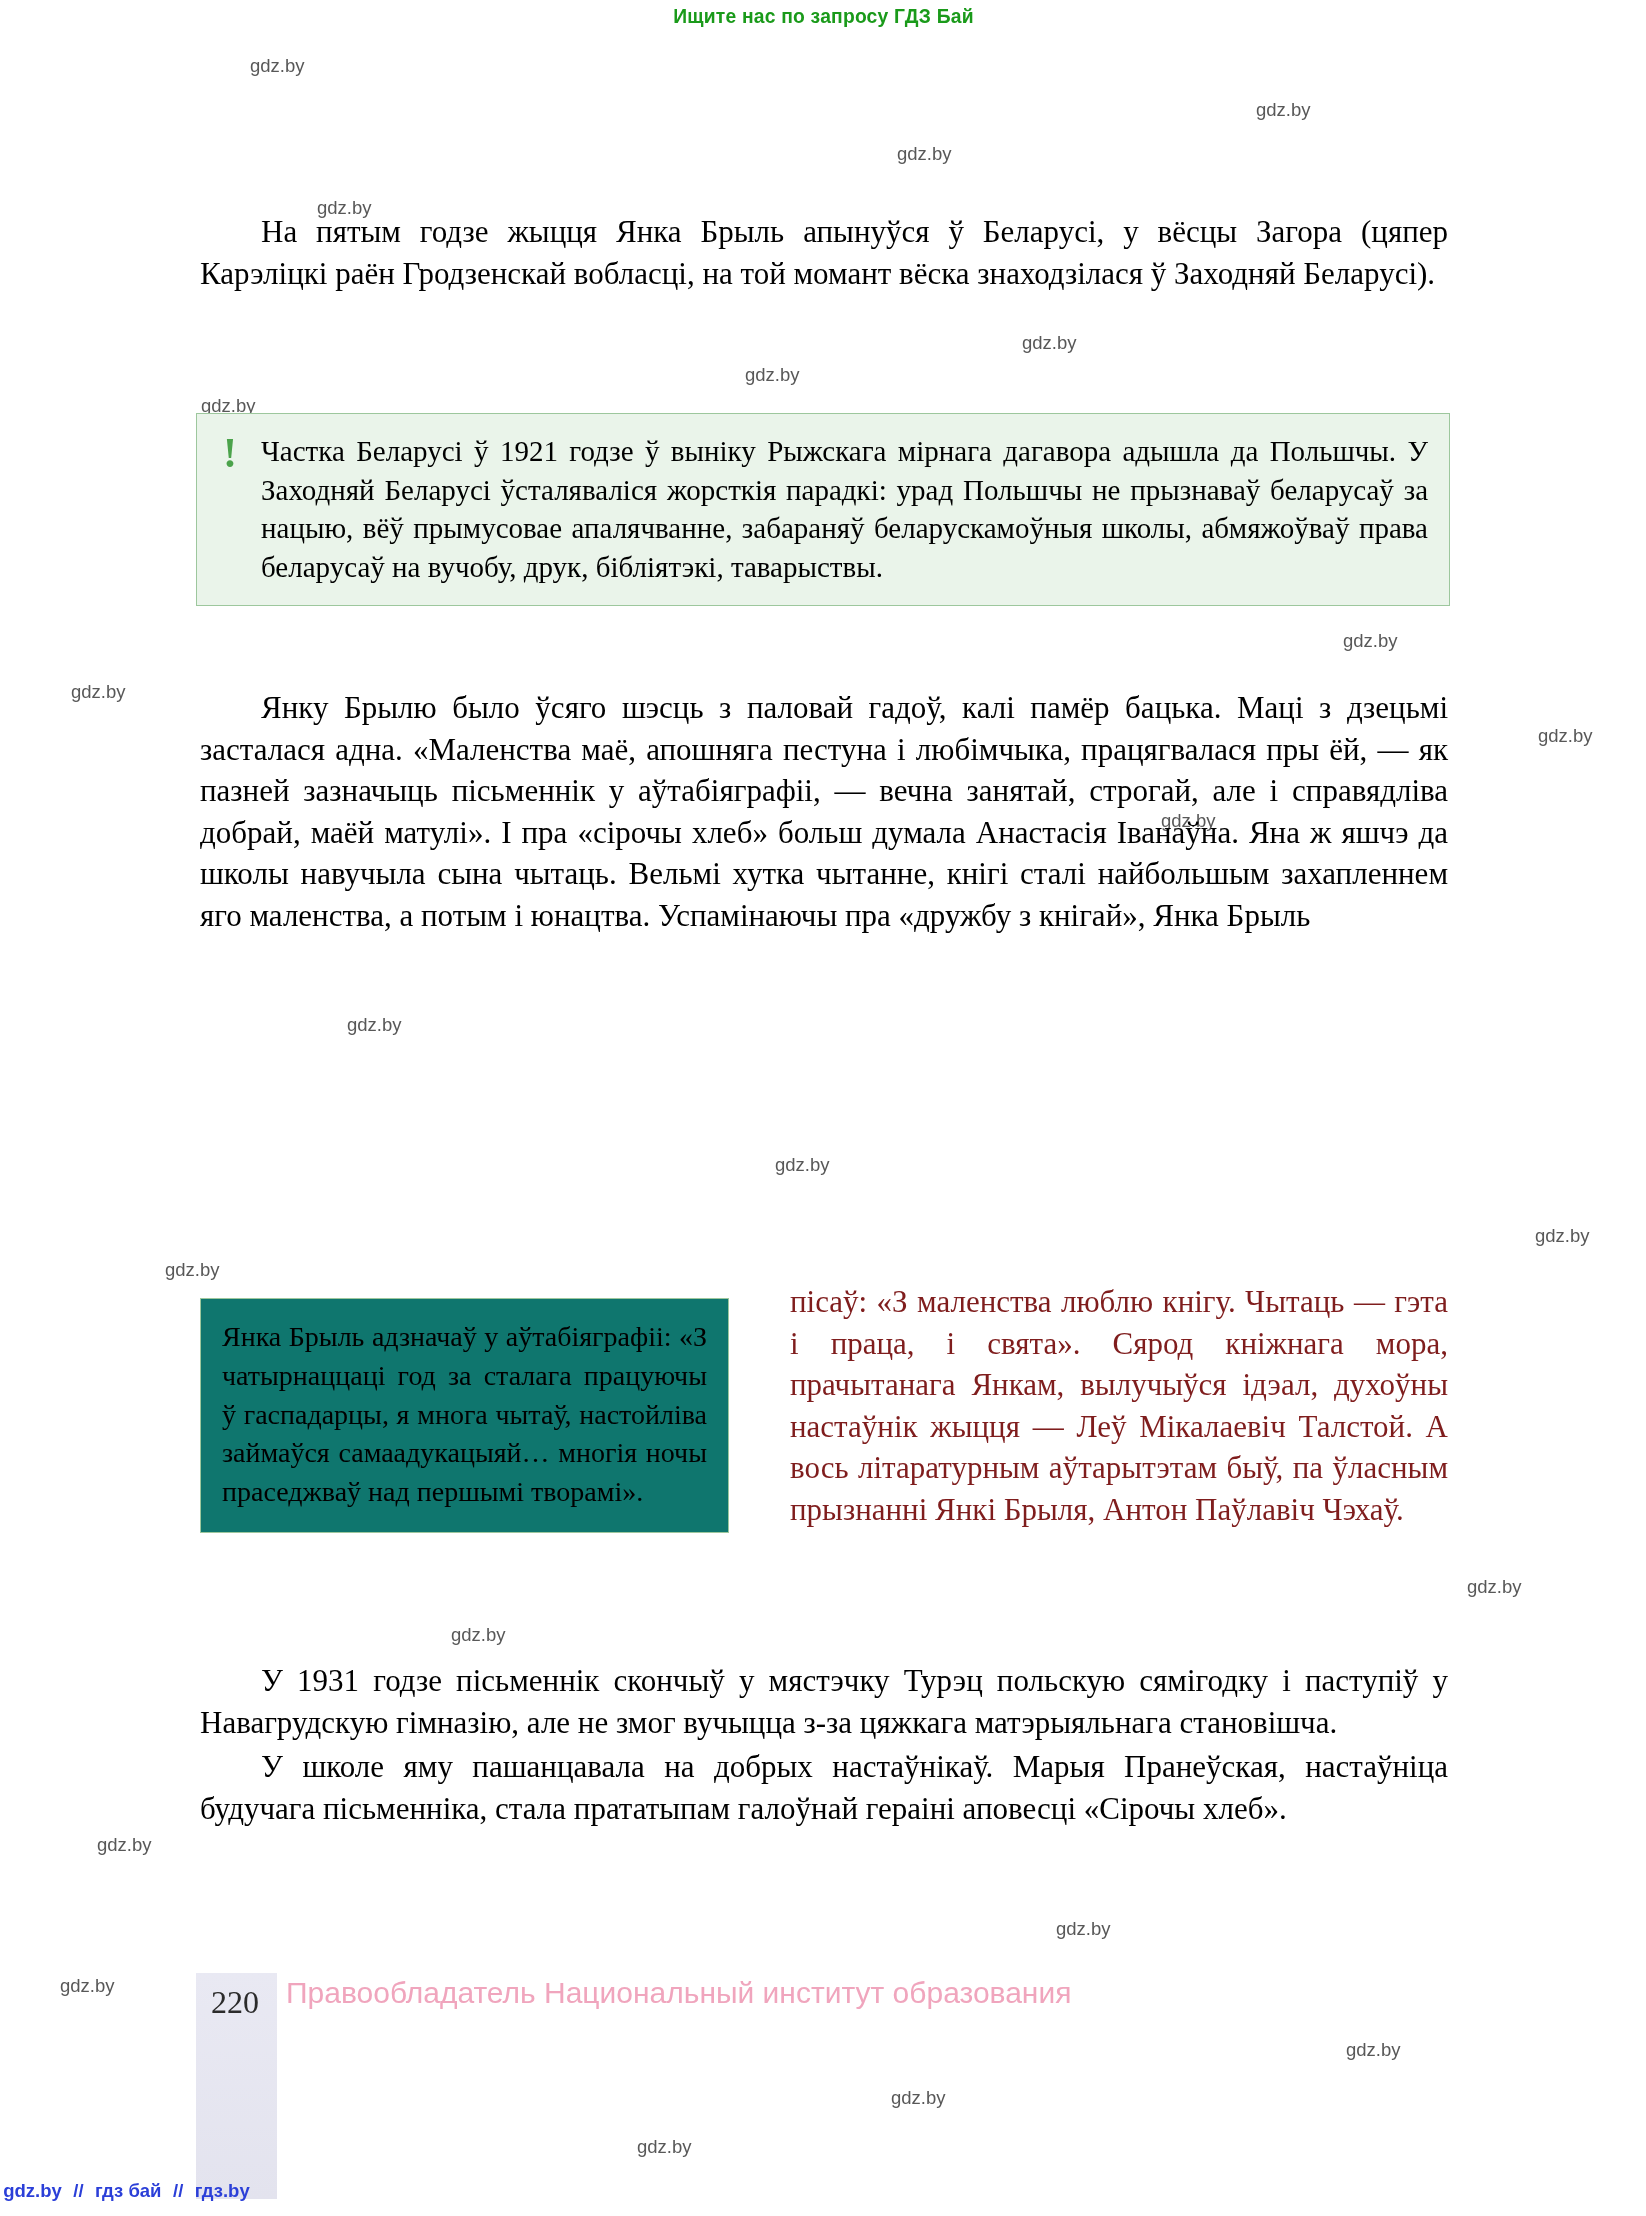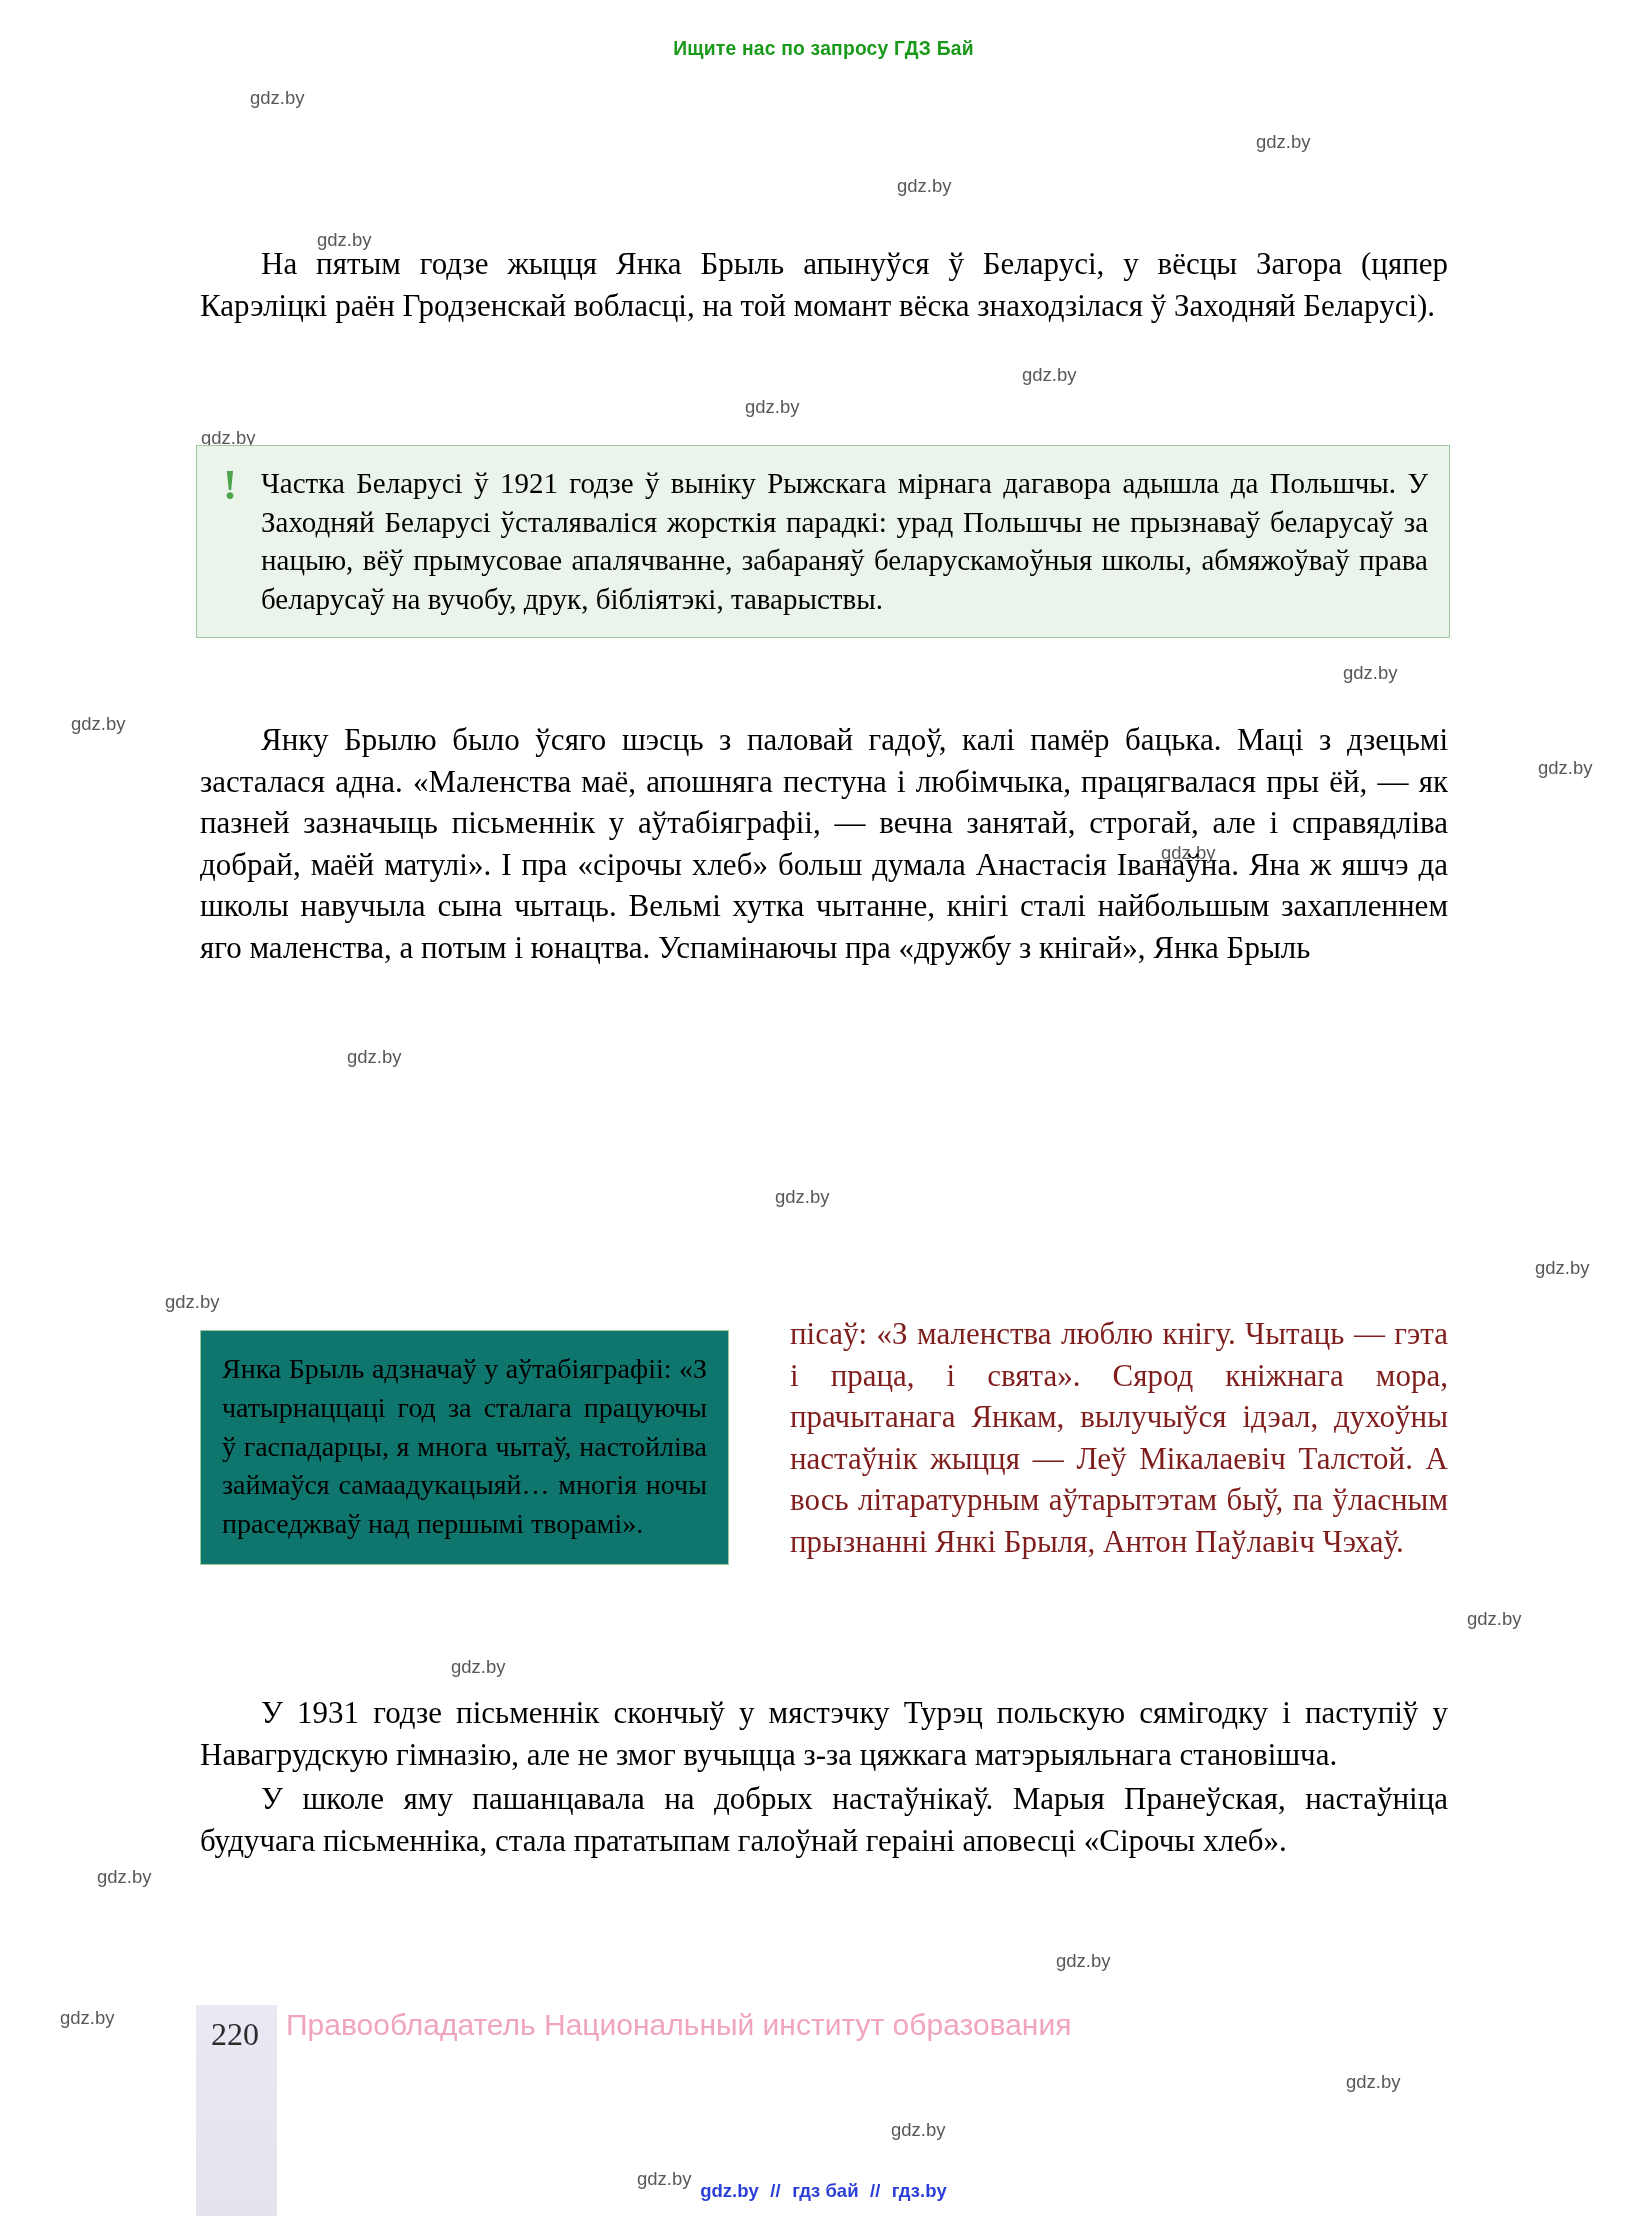--- a/index.html
+++ b/index.html
@@ -10,21 +10,20 @@
   body {
     width: 1647px;
     height: 2216px;
     position: relative;
     font-family: "Liberation Serif", serif;
     overflow: hidden;
   }
   .page {
     position: absolute;
     inset: 0;
-    margin-top: 32px;
   }
 
   
   .top-banner {
     position: absolute;
     top: 6.4px;
     left: 0;
     width: 100%;
     text-align: center;
     font-family: "Liberation Sans", sans-serif;
@@ -152,21 +151,21 @@
     color: #f0a5bd;
     white-space: nowrap;
   }
 
   
   .footer {
     position: absolute;
     left: 0;
     bottom: 14.5px;
     width: 100%;
-    text-align: center;
+    text-align: left;
     font-family: "Liberation Sans", sans-serif;
     font-size: 18.5px;
     color: #2b3fd8;
     font-weight: bold;
   }
   .footer span { margin: 0 3.2px; }
 </style>
 </head>
 <body>
 

